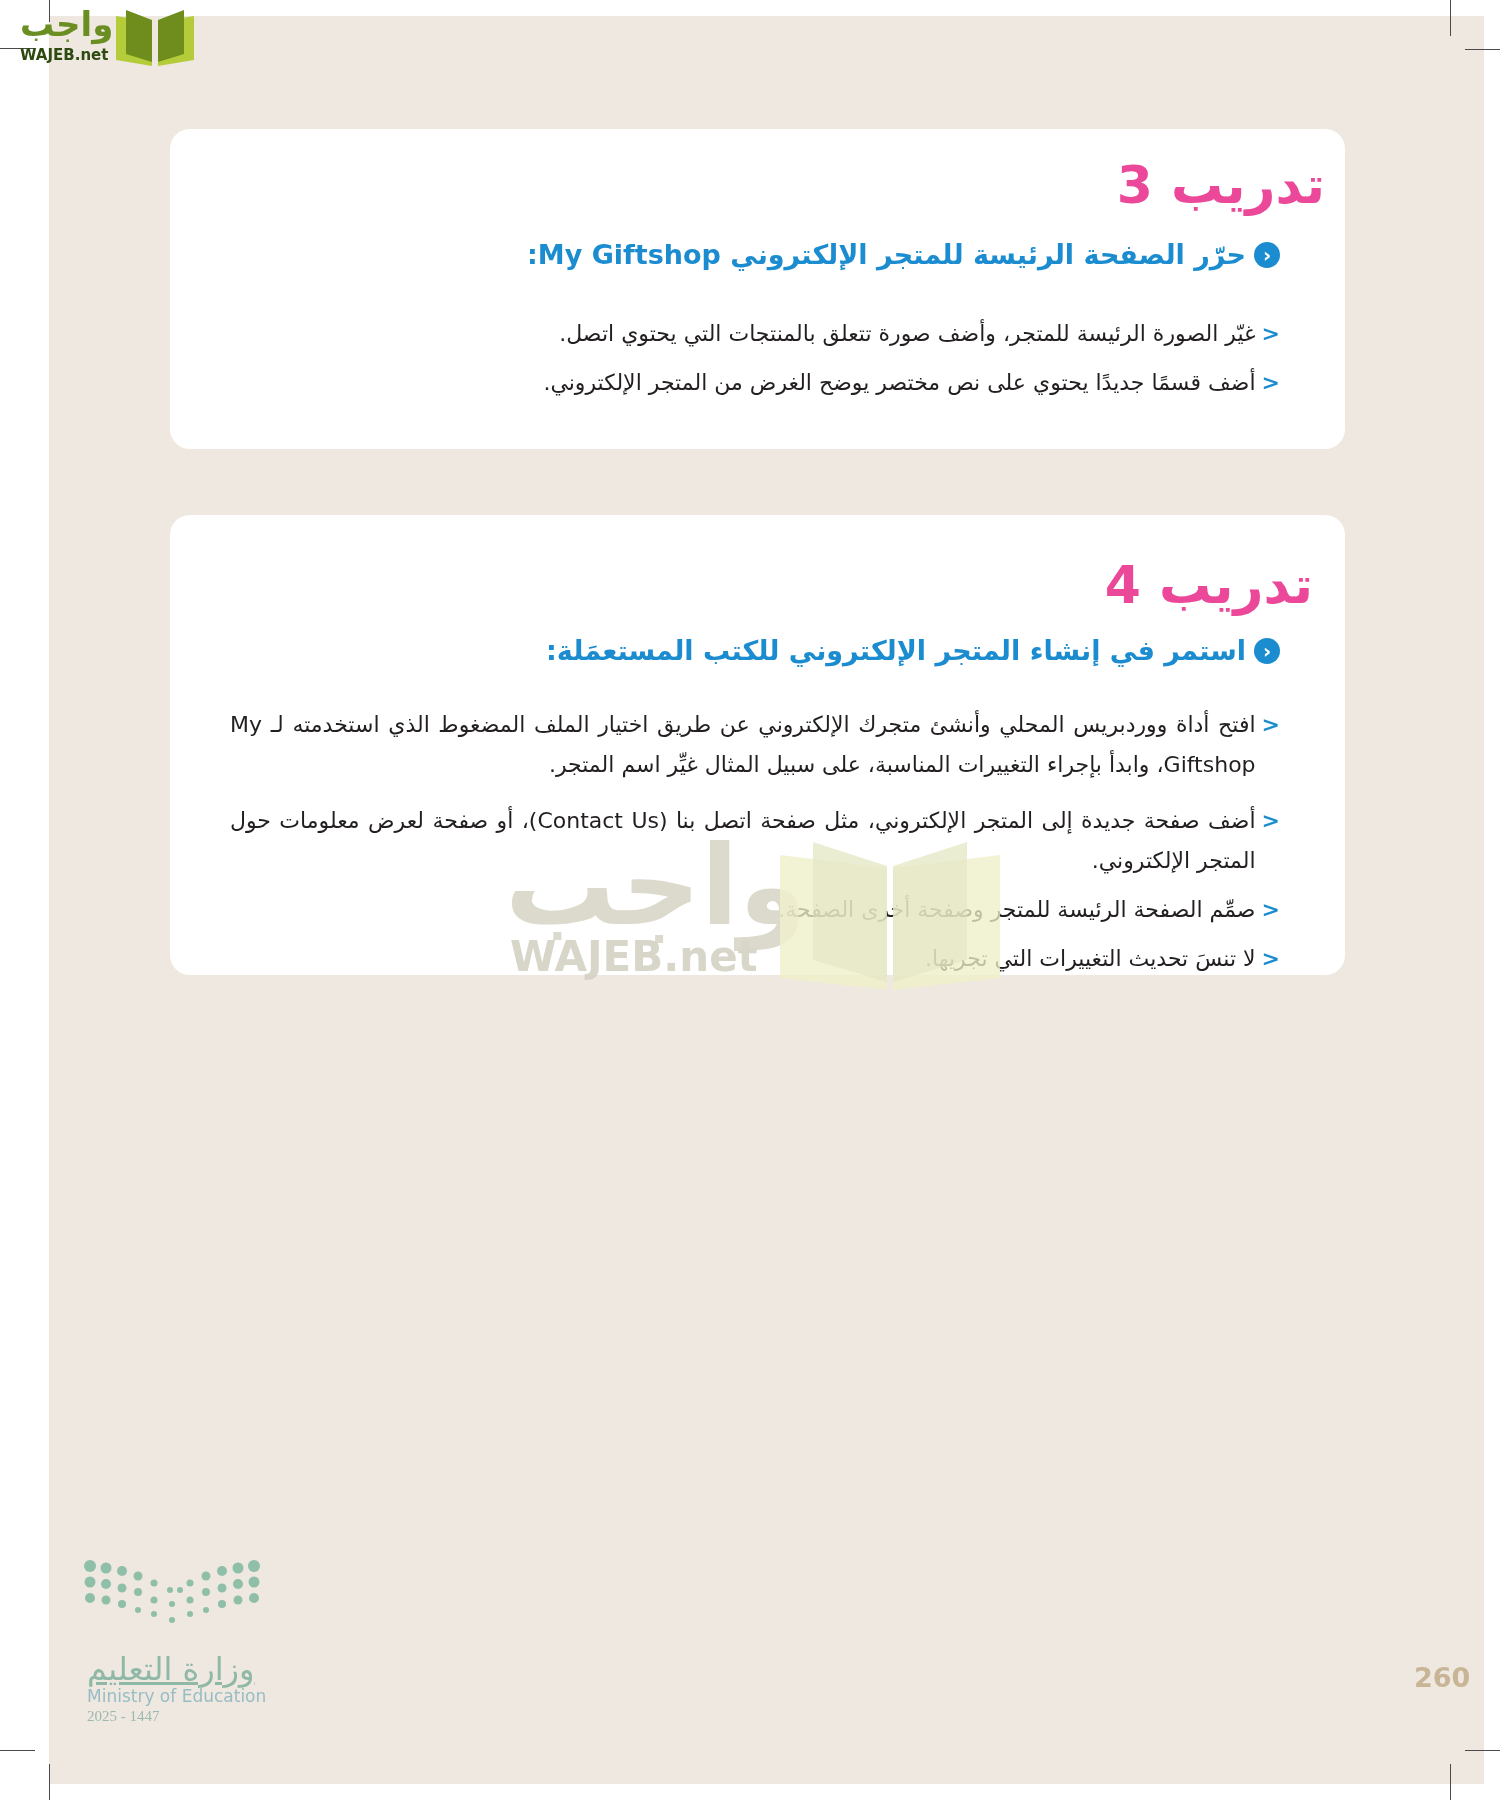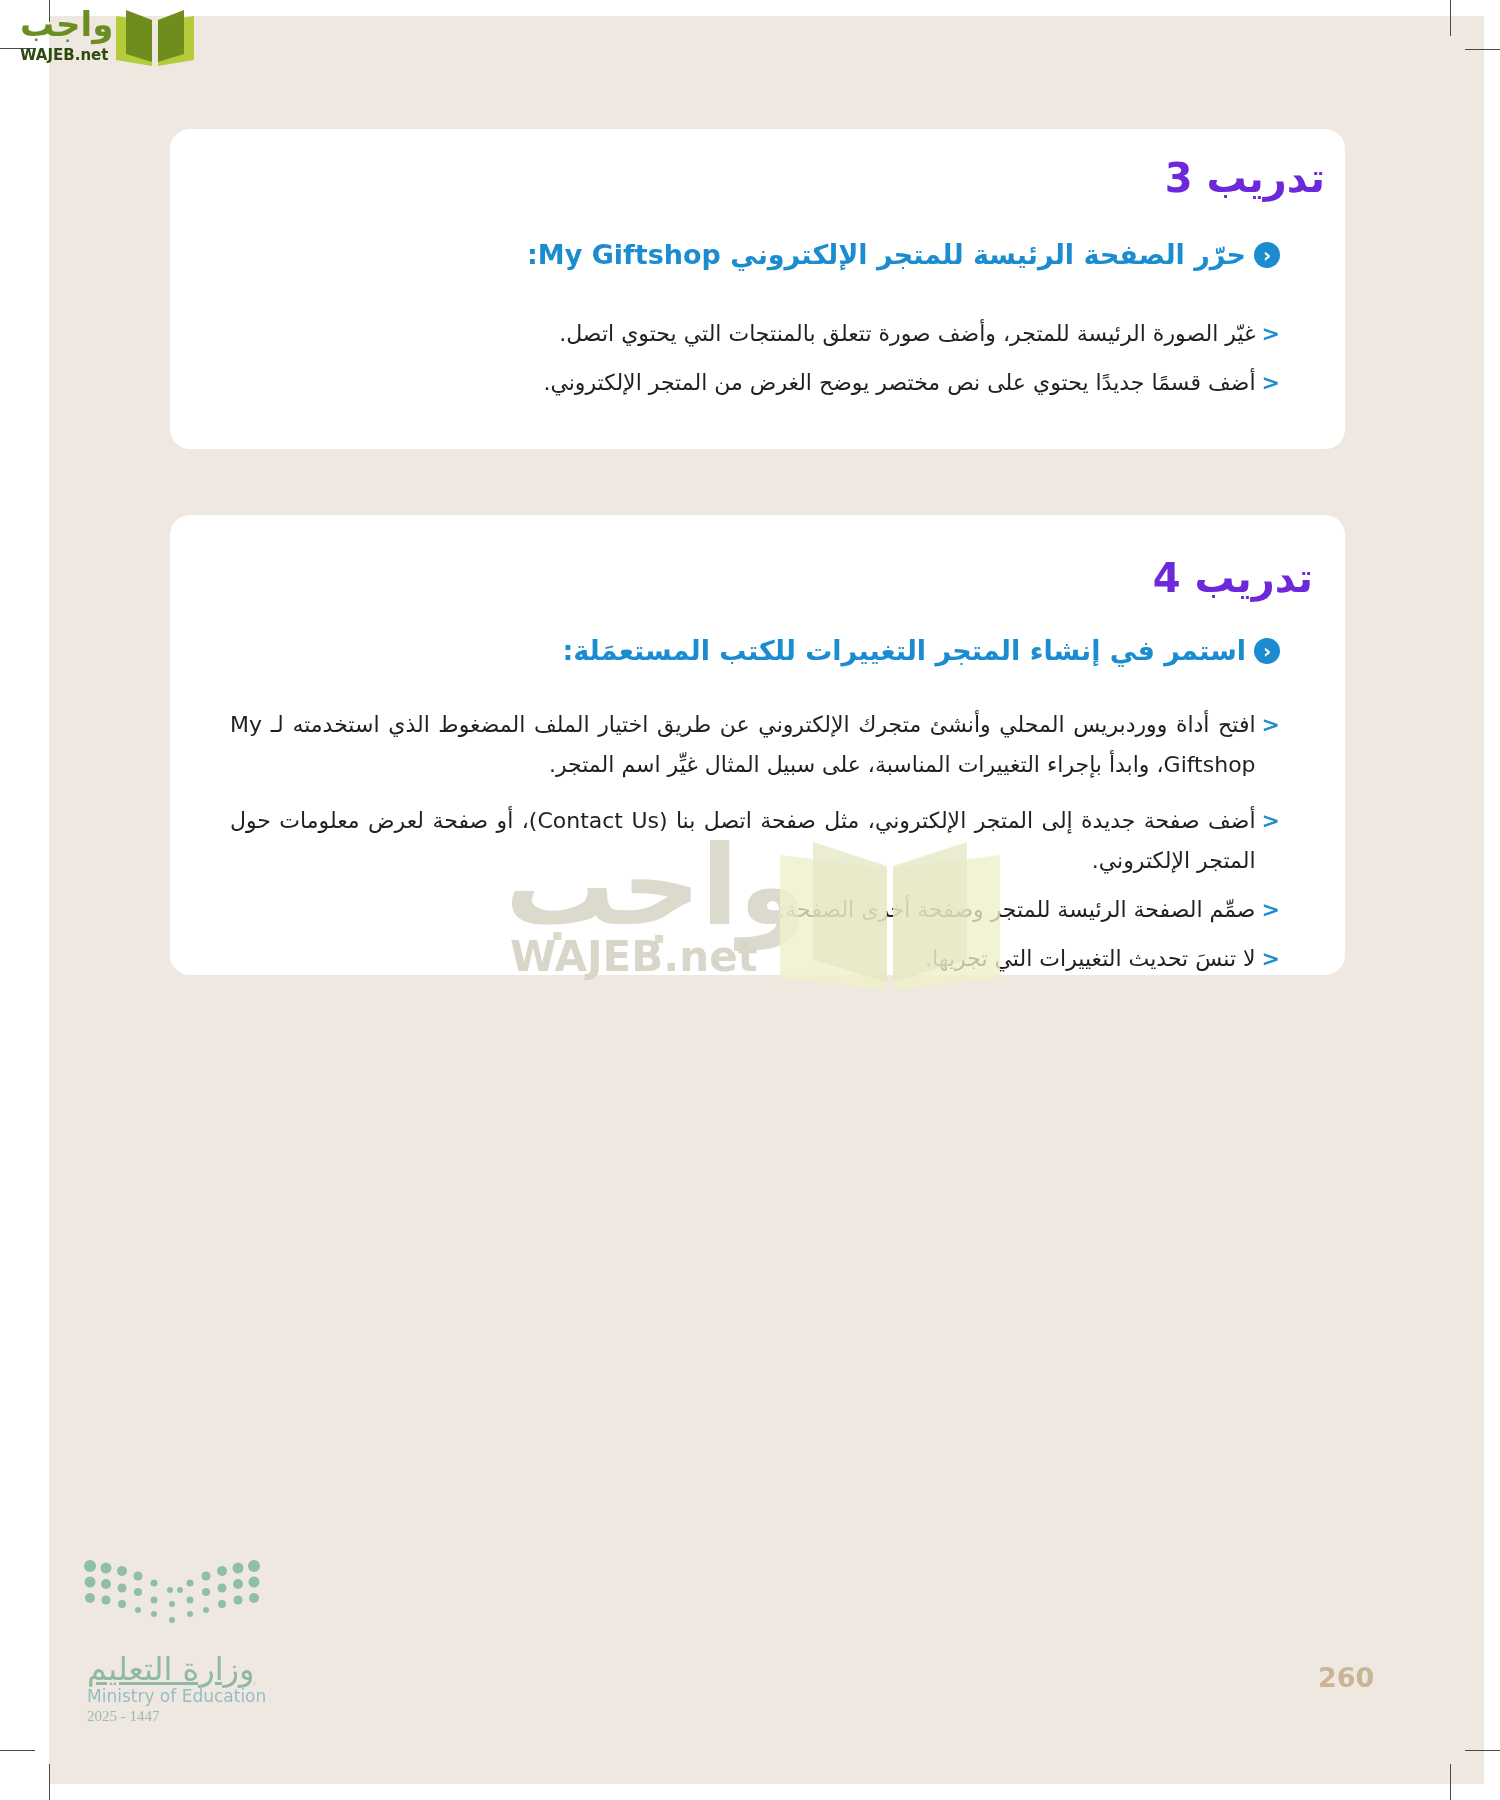--- a/index.html
+++ b/index.html
@@ -13,22 +13,22 @@
       background: #efe8e0;
     }
     .crop { position: absolute; background: #4a4a4a; }
     .card {
       position: absolute; background: #ffffff; border-radius: 20px;
       direction: rtl; box-sizing: border-box;
     }
     .card-1 { left: 170px; top: 129px; width: 1175px; height: 320px; }
     .card-2 { left: 170px; top: 515px; width: 1175px; height: 460px; }
     .card-title {
-      position: absolute; right: 20px; font-size: 40px; font-weight: bold;
-      color: #6d28d9; white-space: nowrap;
+      position: absolute; right: 20px; font-size: 52px; font-weight: bold;
+      color: #ec4899; white-space: nowrap;
     }
     .card-1 .card-title { top: 26px; }
     .card-2 .card-title { top: 40px; right: 32px; }
     .subhead {
       position: absolute; display: flex; align-items: center; gap: 8px;
       font-size: 27px; font-weight: bold; color: #1a8ccf; white-space: nowrap;
     }
     .card-1 .subhead { top: 110px; right: 65px; }
     .card-2 .subhead { top: 120px; right: 65px; }
     .chev-circle {
@@ -78,21 +78,21 @@
     }
     .moe-en {
       position: absolute; left: 5px; top: 128px; font-size: 17px; color: #97bcc4;
       white-space: nowrap;
     }
     .moe-year {
       position: absolute; left: 5px; top: 150px; font-size: 15px; color: #9cb8b0;
       white-space: nowrap; font-family: Liberation Serif, serif;
     }
     .page-num {
-      position: absolute; left: 1318px; top: 1662px; font-size: 27px; font-weight: bold;
+      position: absolute; left: 1414px; top: 1662px; font-size: 27px; font-weight: bold;
       color: #c7b595;
     }
   </style>
 </head>
 <body>
 
 <div class="page"></div>
 
 <div class="crop" style="left:49px;top:0;width:1px;height:22px;"></div>
 <div class="crop" style="left:0;top:48px;width:34px;height:1px;"></div>
@@ -129,21 +129,21 @@
       <span class="arrow">&lt;</span>
       <span class="text">أضف قسمًا جديدًا يحتوي على نص مختصر يوضح الغرض من المتجر الإلكتروني.</span>
     </li>
   </ul>
 </section>
 
 <section class="card card-2">
   <h2 class="card-title" style="margin:0;">تدريب 4</h2>
   <div class="subhead">
     <span class="chev-circle">‹</span>
-    <span>استمر في إنشاء المتجر التغييرات للكتب المستعمَلة:</span>
+    <span>استمر في إنشاء المتجر الإلكتروني للكتب المستعمَلة:</span>
   </div>
   <ul class="bullets">
     <li class="bullet">
       <span class="arrow">&lt;</span>
       <span class="text">افتح أداة ووردبريس المحلي وأنشئ متجرك الإلكتروني عن طريق اختيار الملف المضغوط الذي استخدمته لـ My Giftshop، وابدأ بإجراء التغييرات المناسبة، على سبيل المثال غيِّر اسم المتجر.</span>
     </li>
     <li class="bullet" style="margin-top:16px;">
       <span class="arrow">&lt;</span>
       <span class="text">أضف صفحة جديدة إلى المتجر الإلكتروني، مثل صفحة اتصل بنا (Contact Us)، أو صفحة لعرض معلومات حول المتجر الإلكتروني.</span>
     </li>

